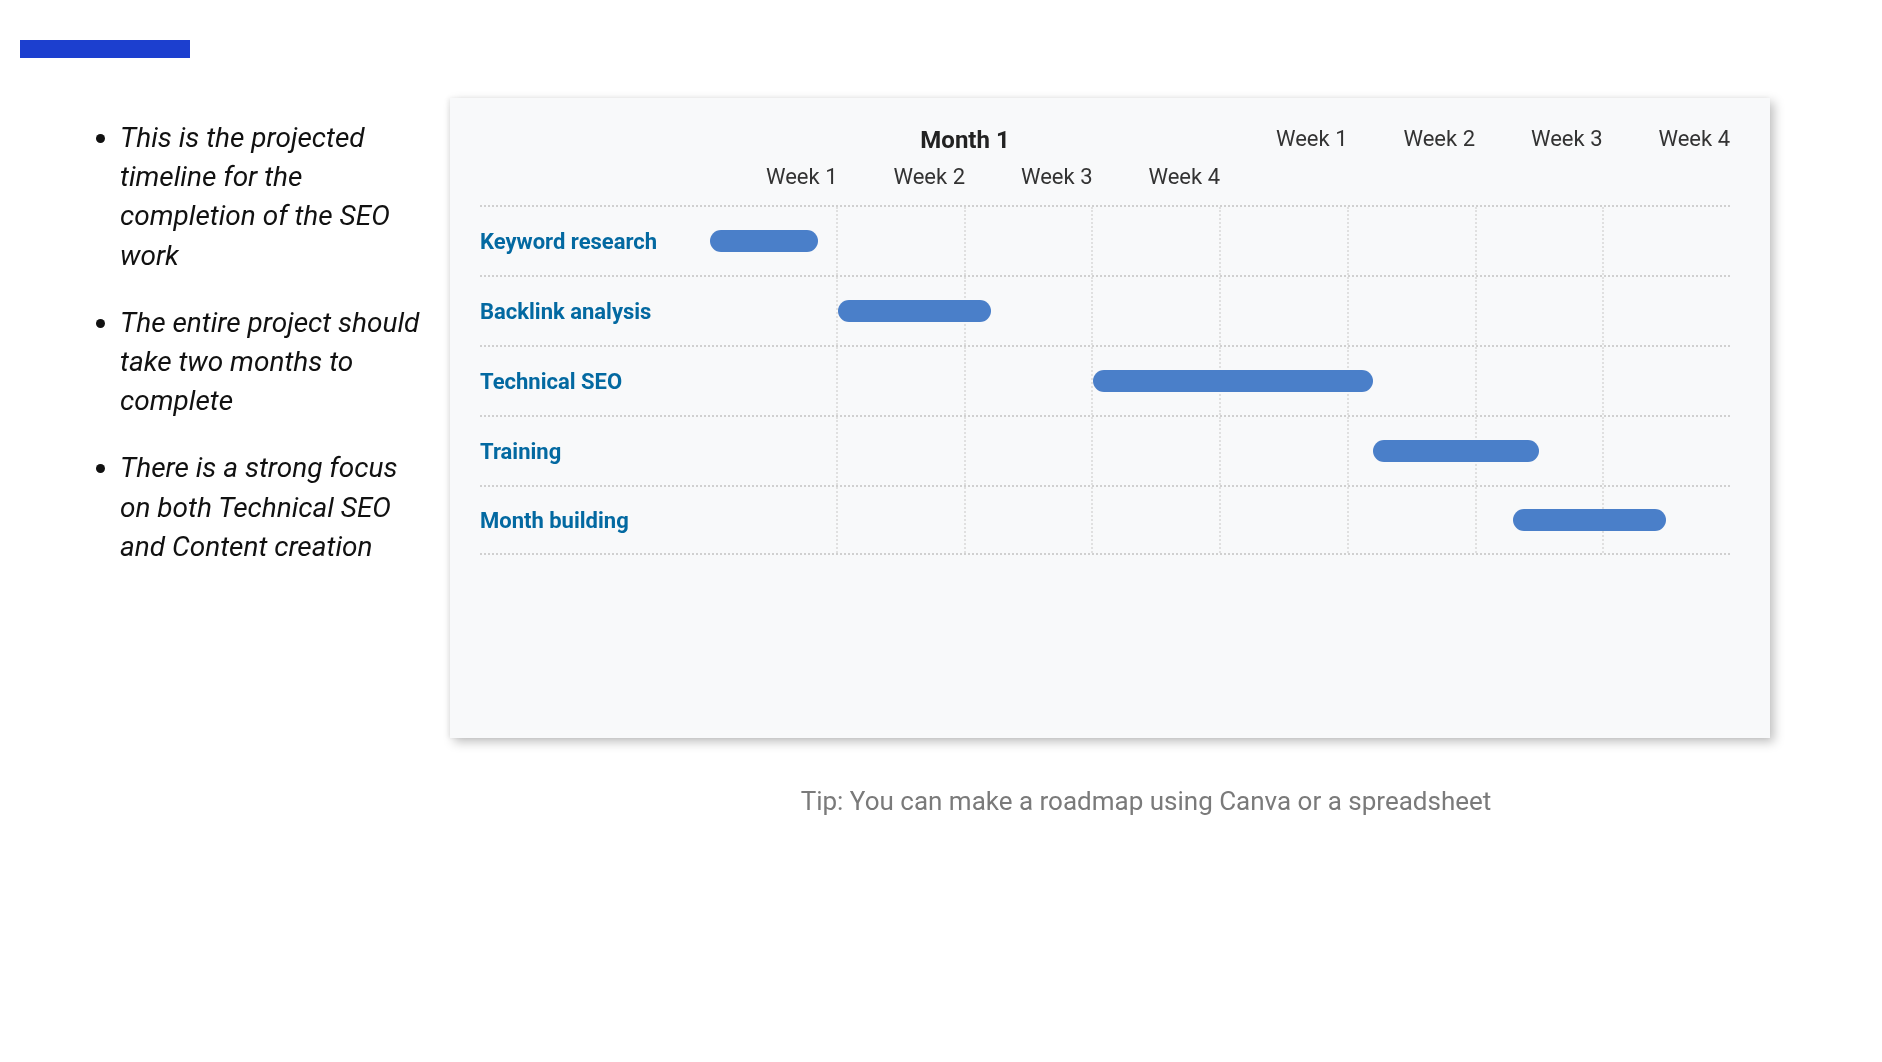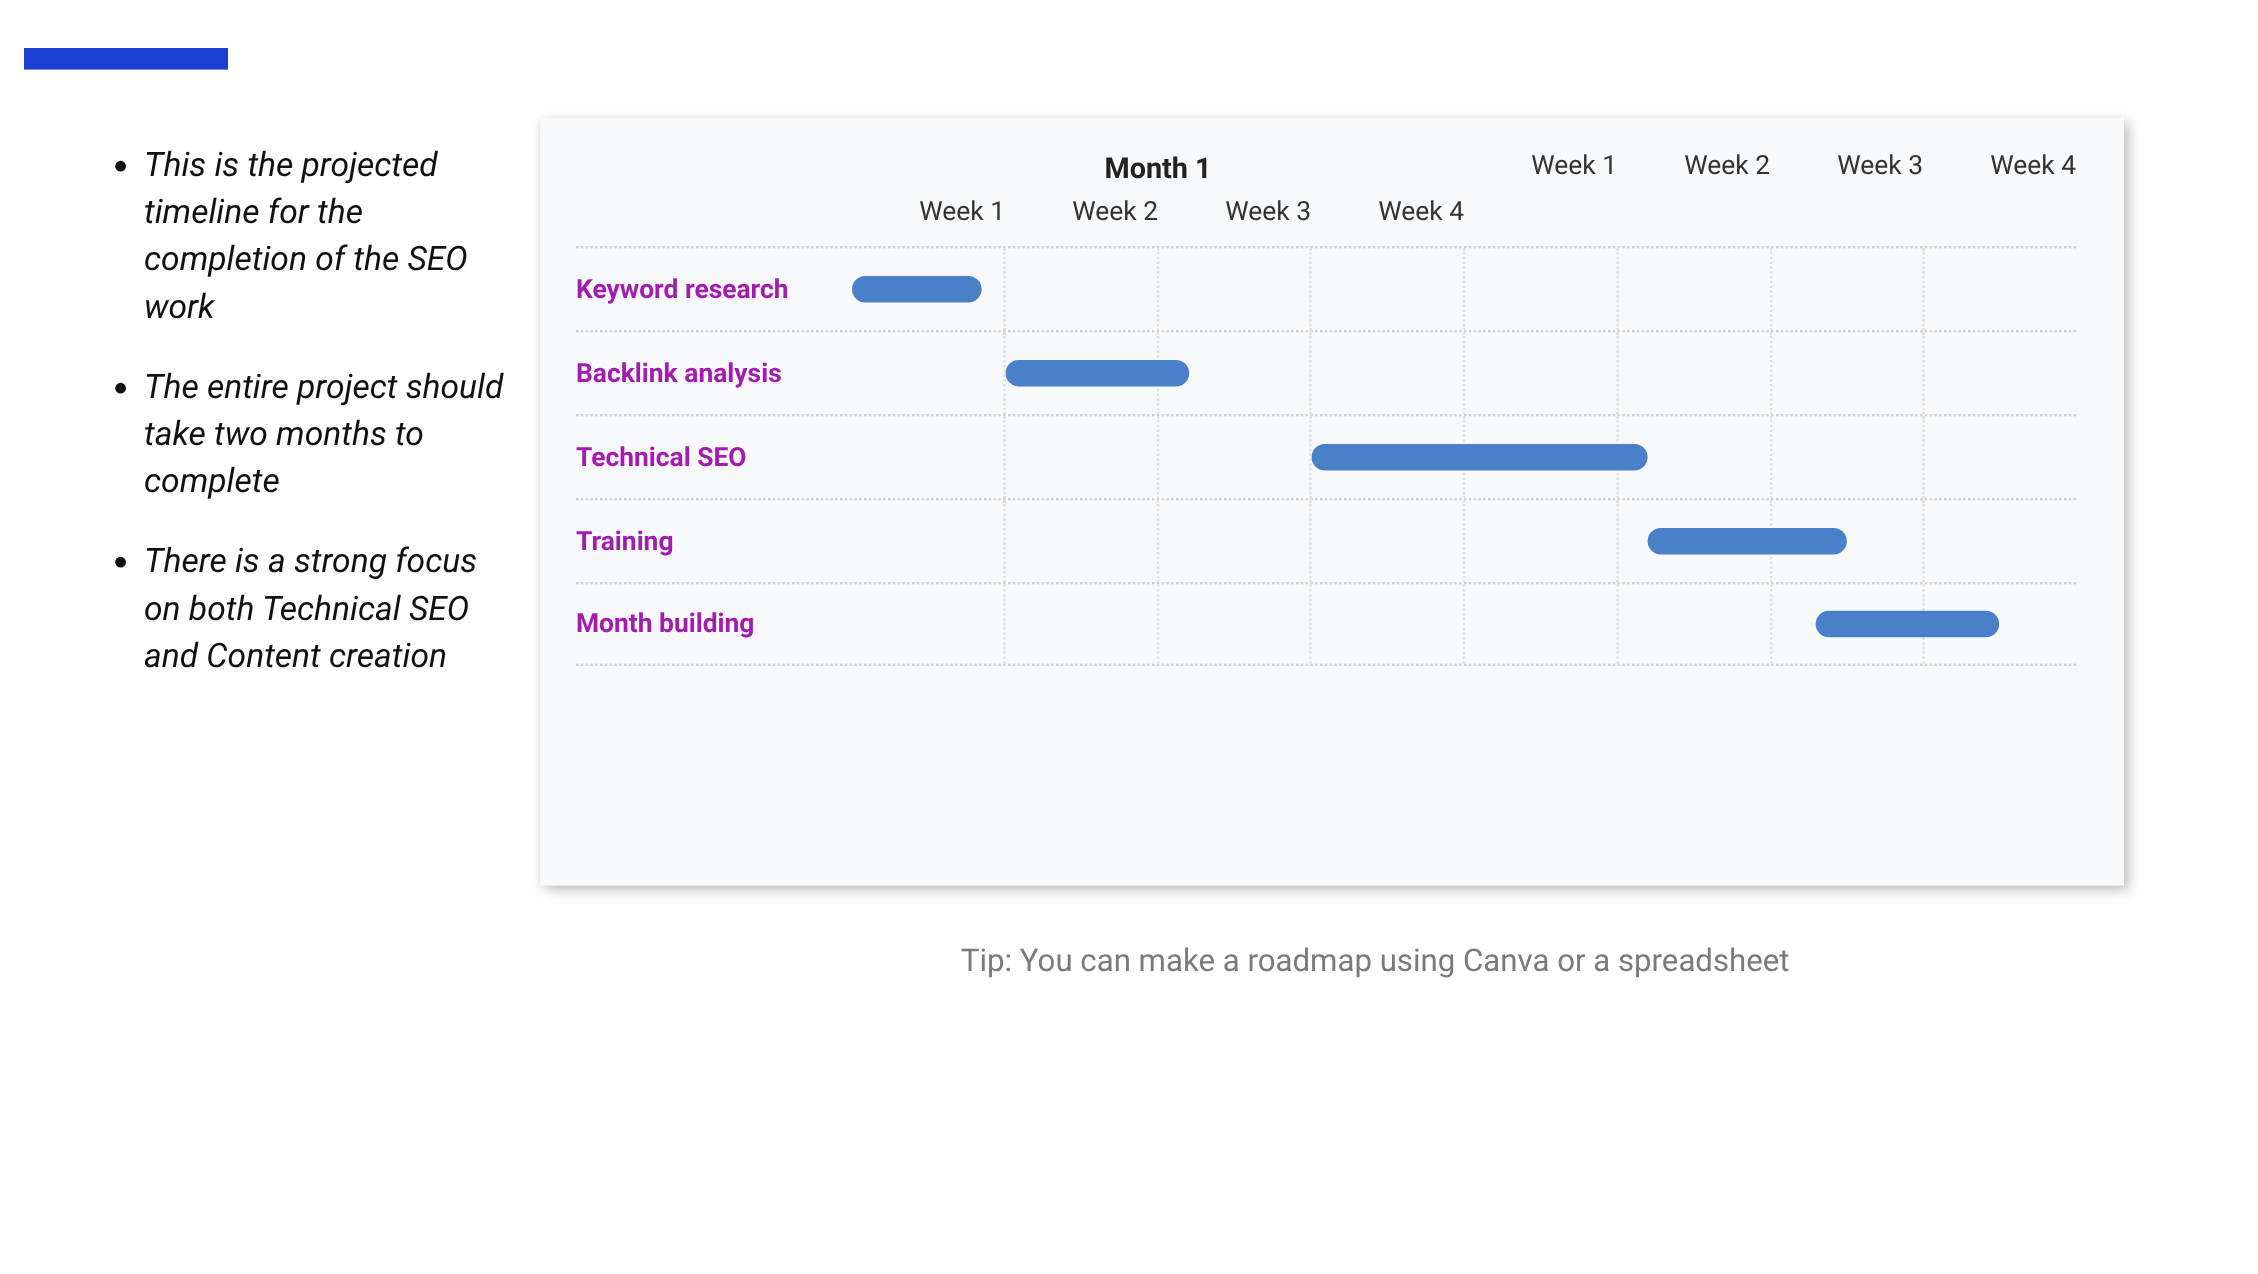--- a/index.html
+++ b/index.html
@@ -28,21 +28,21 @@
   .gantt-header .task-col { width: 230px; flex: 0 0 230px; }
   .header-months { flex: 1; display: flex; }
   .month-block { flex: 1; text-align: center; }
   .month-label { font-weight: 700; font-size: 24px; color: #222; padding-bottom: 10px; }
   .week-row { display: flex; }
   .week-cell { flex: 1; text-align: right; font-size: 22px; color: #333; padding-bottom: 10px; }
 
   .gantt-body { margin-top: 6px; }
   .gantt-row { display: flex; align-items: center; height: 70px; position: relative; border-top: 2px dotted #d0d0d0; }
   .gantt-row:last-child { border-bottom: 2px dotted #d0d0d0; }
-  .task-label { width: 230px; flex: 0 0 230px; font-weight: 700; font-size: 22px; color: #a21caf; }
+  .task-label { width: 230px; flex: 0 0 230px; font-weight: 700; font-size: 22px; color: #0369a1; }
   .bar-area { flex: 1; position: relative; height: 100%; display: flex; }
   .bar-area .week-slot { flex: 1; border-left: 2px dotted #e0e0e0; height: 100%; }
   .bar-area .week-slot:first-child { border-left: none; }
   .bar { position: absolute; height: 22px; top: 50%; transform: translateY(-50%); background: #4a7fc9; border-radius: 11px; }
 </style>
 </head>
 <body>
 
 <div class="slide">
   <div class="title-underline"></div>

